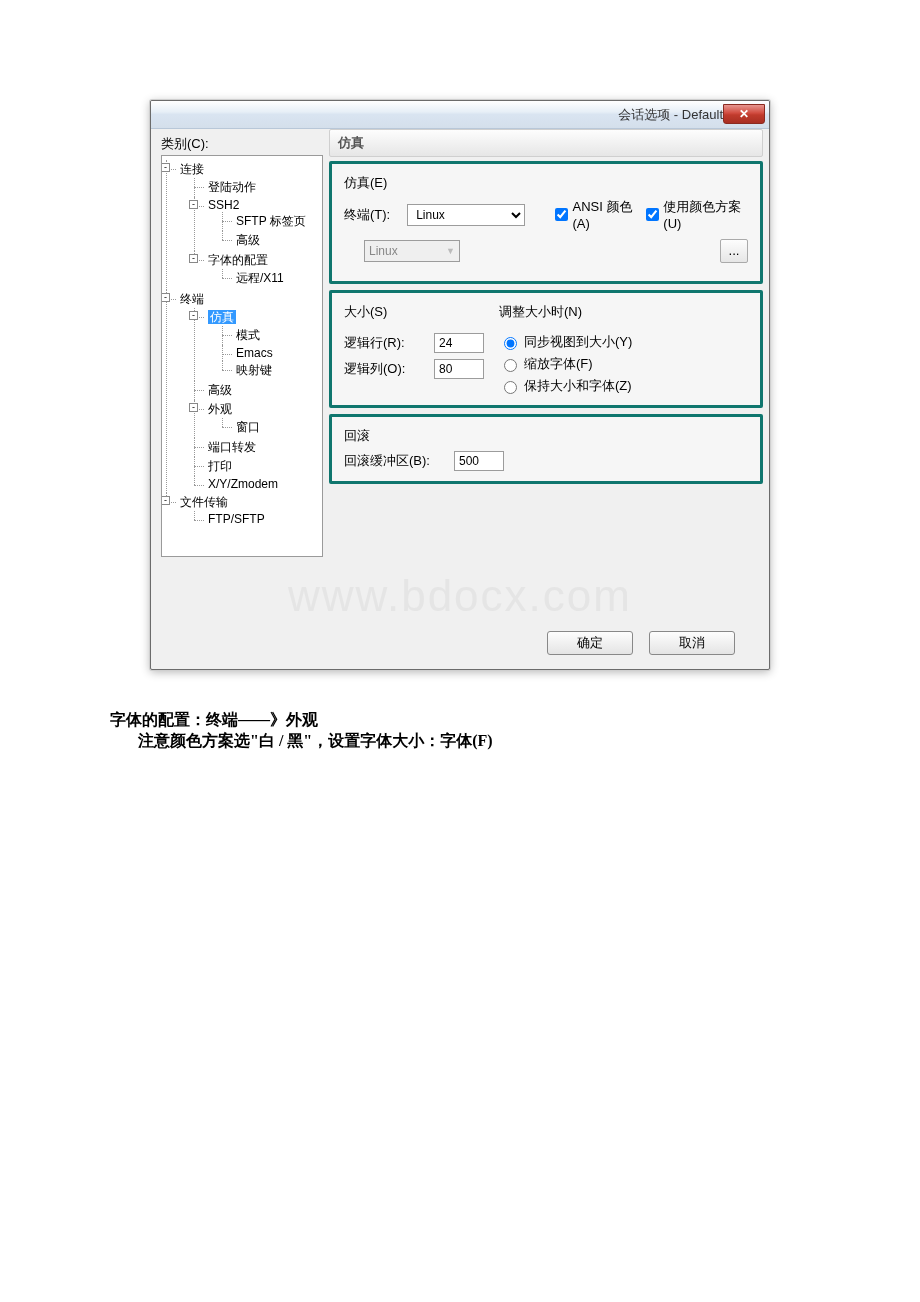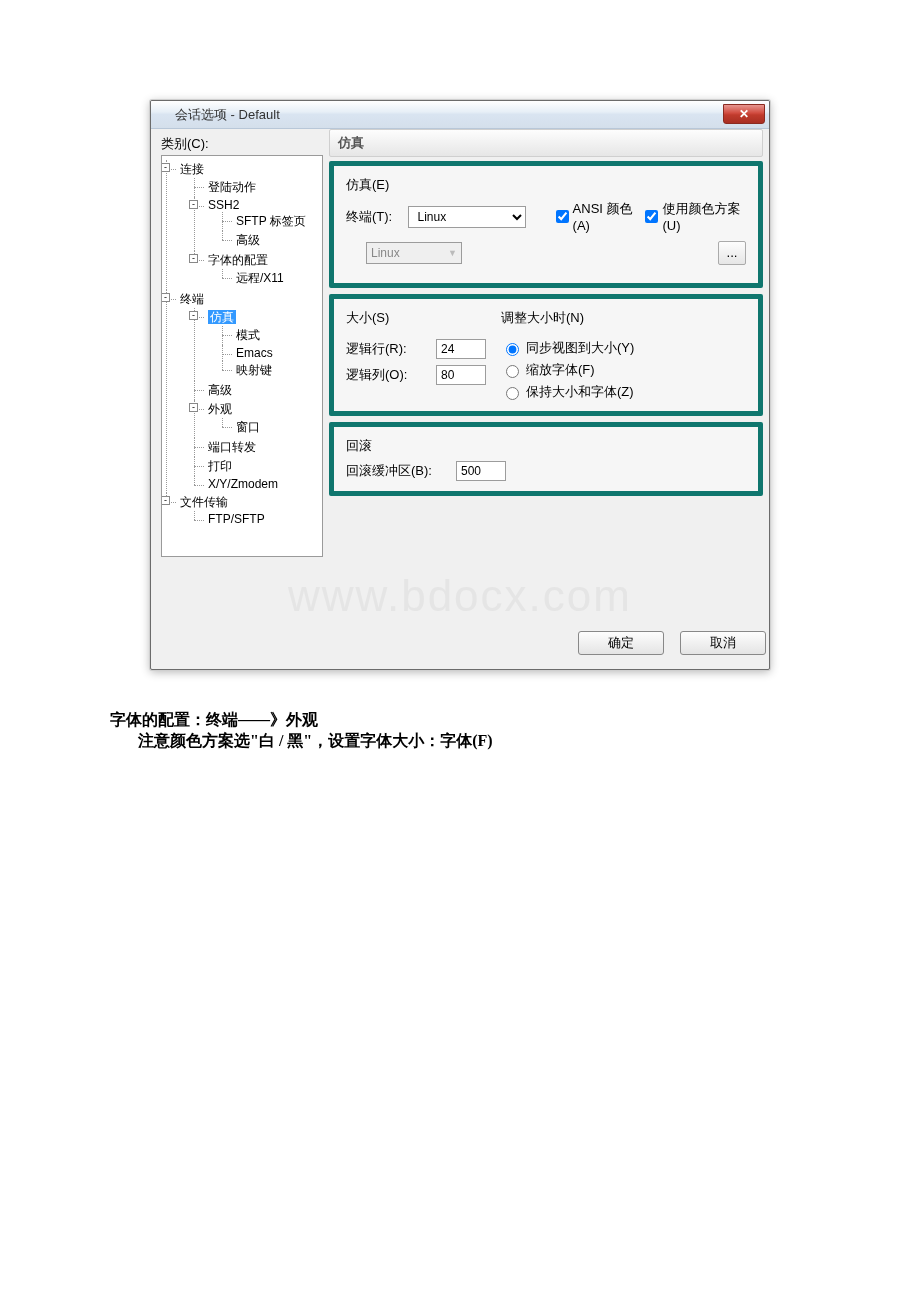--- a/index.html
+++ b/index.html
@@ -17,24 +17,24 @@
   border: 1px solid #6b6b6b;
   border-radius: 2px;
   background: #f0f0f0;
   box-shadow: 0 0 0 1px #d0d0d0, 0 2px 10px rgba(0,0,0,0.3);
   overflow: hidden;
 }
 .titlebar {
   height: 28px;
   display: flex;
   align-items: center;
-  justify-content: space-between;
+  justify-content: flex-end;
   background: linear-gradient(to bottom, #ffffff 0%, #e7eff7 40%, #d9e4f1 50%, #d4dfeb 100%);
   border-bottom: 1px solid #b8c7d8;
-  padding-left: 24px;
+  padding-left: 18px;
 }
 .titlebar .title {
   color: #333;
   font-size: 13px;
 }
 .close-btn {
   width: 42px;
   height: 20px;
   margin-right: 4px;
   margin-top: -2px;
@@ -118,21 +118,21 @@
 .section-header {
   background: linear-gradient(to bottom, #fdfdfd, #e6e6e6);
   border: 1px solid #cfcfcf;
   border-radius: 2px;
   padding: 4px 8px;
   font-weight: bold;
   color: #555;
   margin-bottom: 4px;
 }
 .subpanel {
-  border: 5px solid #0f766e;
+  border: 3px solid #0f766e;
   border-radius: 2px;
   background: #f6f6f6;
   padding: 10px 12px;
   margin-bottom: 6px;
 }
 .row { display: flex; align-items: center; margin-bottom: 8px; }
 .row label.lead { width: 70px; }
 select.combo, .combo-disabled {
   height: 22px;
   border: 1px solid #9c9c9c;
@@ -181,21 +181,21 @@
   padding: 0 4px;
   font-size: 12px;
   background: #fff;
 }
 .radio-col { display: flex; flex-direction: column; gap: 4px; }
 .radio { display: flex; align-items: center; gap: 4px; }
 .dlg-footer {
   display: flex;
   justify-content: flex-end;
   gap: 16px;
-  padding: 10px 3px 14px;
+  padding: 10px 34px 14px;
 }
 .btn {
   min-width: 86px;
   height: 24px;
   border: 1px solid #888;
   border-radius: 3px;
   background: linear-gradient(to bottom, #fdfdfd, #e4e4e4);
   cursor: pointer;
   font-size: 13px;
 }

